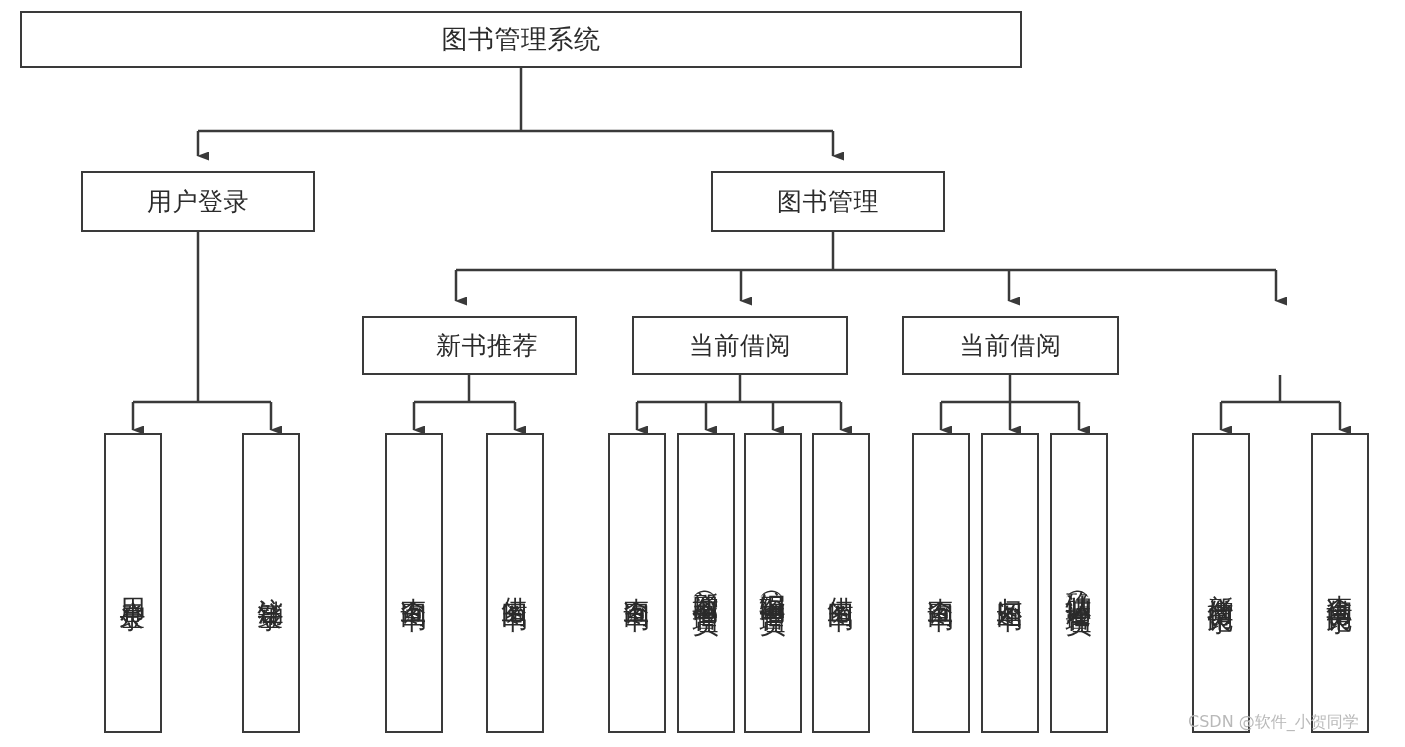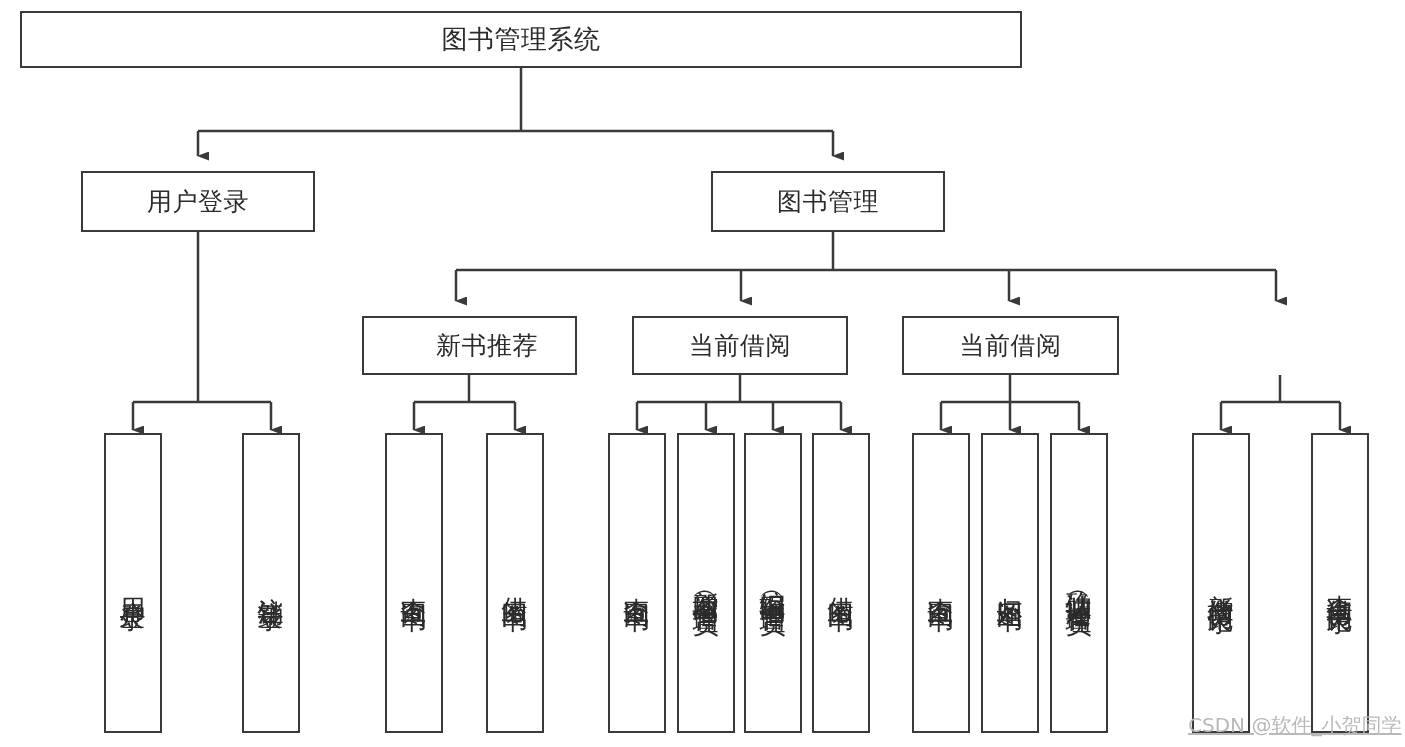--- a/index.html
+++ b/index.html
@@ -61,26 +61,25 @@
     text-orientation: upright;
     font-size: 26px;
     line-height: 1.0;
     letter-spacing: 3px;
     white-space: nowrap;
   }
   #watermark {
     position: absolute;
     left: 1188px;
     top: 712px;
-    font-size: 20px;
+    font-size: 16px;
     color: #b9b9b9;
     white-space: nowrap;
     z-index: 5;
     font-family: "DejaVu Sans", "Liberation Sans", sans-serif;
-    text-decoration: underline;
   }
 </style>
 </head>
 <body>
 
 <div id="diagram-root">
 
   <svg id="edge-layer" viewBox="0 0 1405 747" width="1405" height="747" xmlns="http://www.w3.org/2000/svg">
     <defs>
       <marker id="arrowhead" markerWidth="9" markerHeight="12" refX="4.5" refY="11" orient="auto" markerUnits="userSpaceOnUse">

